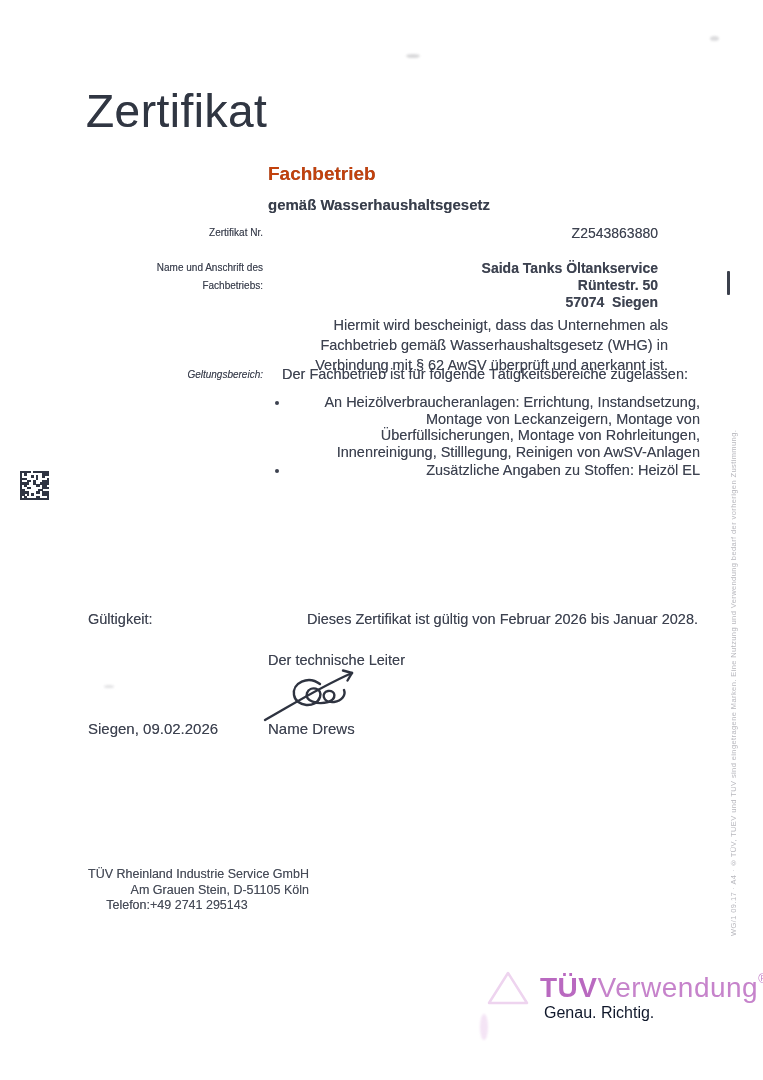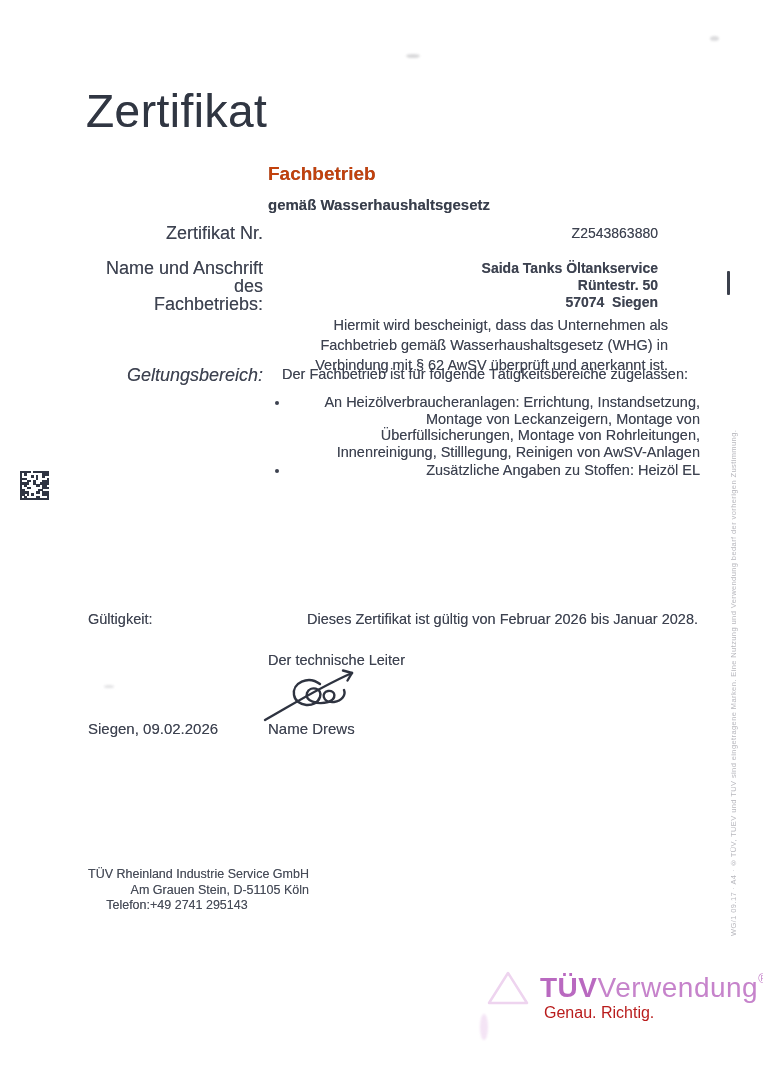--- a/index.html
+++ b/index.html
@@ -6,21 +6,21 @@
   .page{
     position:relative;width:763px;height:1080px;background:#ffffff;
     font-family:"Liberation Sans", sans-serif;color:#3d4250;overflow:hidden;
     margin:0 auto;box-shadow:0 0 6px rgba(0,0,0,.25);text-align:right;
   }
   .abs{position:absolute;}
   .soft{text-shadow:0 0 .5px rgba(61,66,80,.55);}
   .title{left:86px;top:84px;font-size:46px;font-weight:400;color:#30364226;color:#303642;letter-spacing:.5px;}
   .subtitle{left:268px;top:163px;font-size:19px;font-weight:bold;color:#c2410c;}
   .subsubtitle{left:268px;top:196px;font-size:15px;font-weight:bold;color:#383e4b;}
-  .label-col{left:88px;width:175px;font-size:18px;line-height:18px;}
+  .label-col{left:88px;width:175px;font-size:10px;line-height:18px;}
   .value-col{left:268px;width:390px;font-size:14px;line-height:18px;}
   .bold{font-weight:bold;}
   .pre{white-space:pre-wrap;}
   .attestation{left:268px;top:315px;width:400px;font-size:14.5px;line-height:20px;}
   .scope-intro{left:268px;top:366px;width:420px;font-size:14.5px;}
   .bullets{left:272px;top:394px;width:410px;margin:0;padding:0 0 0 18px;font-size:14.5px;line-height:16.5px;}
   .bullets li{margin:0 0 2px 0;}
   .validity-label{left:88px;top:611px;font-size:14.5px;}
   .validity-value{left:268px;top:611px;width:430px;font-size:14.5px;}
   .sig-role{left:268px;top:652px;font-size:14.5px;}
@@ -192,21 +192,21 @@
     </div>
   </div>
 
   <div class="abs logo">
     <svg class="logo-triangle" width="44" height="36" viewBox="0 0 44 36">
       <polygon points="22,3 41,33 3,33" fill="none" stroke="#eed4ef" stroke-width="2.5" stroke-linejoin="round"></polygon>
     </svg>
     <div class="logo-brand">
       <span class="b" style="color: rgb(185, 105, 192);">TÜV</span><span class="l" style="color: rgb(198, 131, 203);">Verwendung</span><span class="reg" style="color: rgb(198, 131, 203);">®</span>
     </div>
-    <div class="logo-tagline" style="color: #b91c1c;">Genau. Richtig.</div>
+    <div class="logo-tagline" style="color: #0f172a;">Genau. Richtig.</div>
   </div>
 
   <div class="abs regmark"></div>
 
   <div class="abs side-note">WG/1 09.17 · A4 · ®TÜV, TUEV und TUV sind eingetragene Marken. Eine Nutzung und Verwendung bedarf der vorherigen Zustimmung.</div>
 
   <div class="abs smudge" style="left:406px;top:54px;width:14px;height:4px;background:#d8d8da;"></div>
   <div class="abs smudge" style="left:710px;top:36px;width:9px;height:5px;background:#dcdcde;"></div>
   <div class="abs smudge" style="left:104px;top:685px;width:10px;height:3px;background:#e2e2e4;"></div>
   <div class="abs smudge" style="left:480px;top:1014px;width:8px;height:26px;background:#f4e4f5;"></div>

